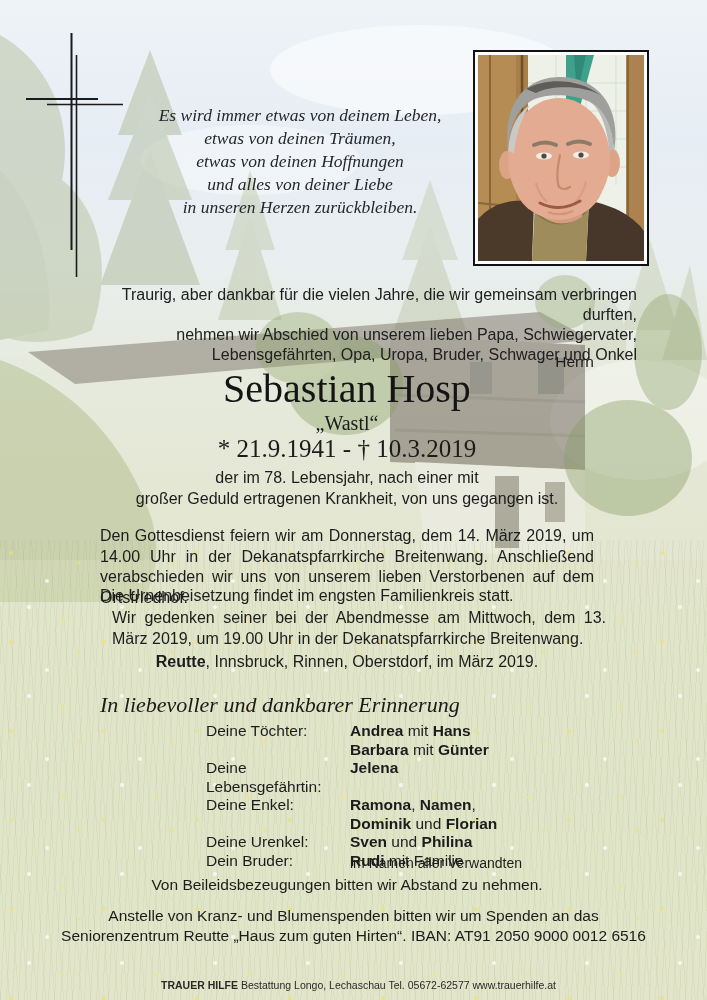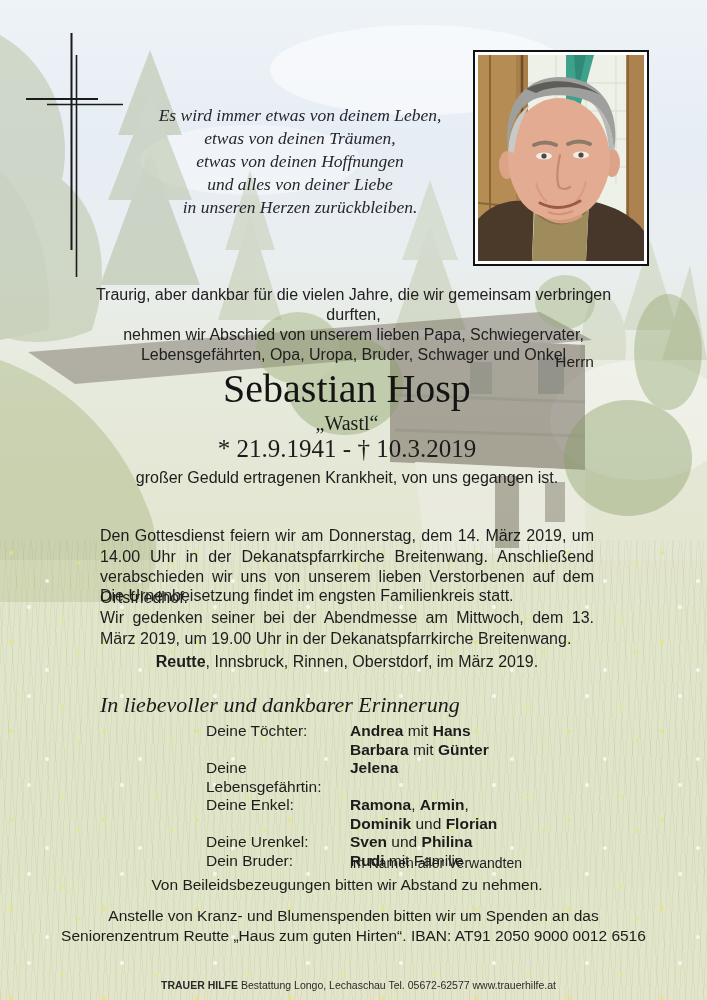--- a/index.html
+++ b/index.html
@@ -17,31 +17,31 @@
       radial-gradient(circle 1.2px at 79px 23px, rgba(236,226,120,.8) 0 1.2px, transparent 2.2px),
       radial-gradient(circle 1.5px at 29px 67px, rgba(255,255,255,.85) 0 1.5px, transparent 2.5px),
       radial-gradient(circle 1.3px at 63px 79px, rgba(240,230,125,.8) 0 1.3px, transparent 2.3px),
       repeating-linear-gradient(93deg, rgba(140,155,90,.12) 0 1px, transparent 1px 6px),
       repeating-linear-gradient(86deg, rgba(120,140,80,.09) 0 1px, transparent 1px 9px);
     background-size:93px 89px,93px 89px,93px 89px,93px 89px,93px 89px,auto,auto;
   }
   .txt{position:absolute;z-index:5;}
   #poem{left:100px;top:104px;width:400px;text-align:center;
         font-family:"Liberation Serif",serif;font-style:italic;font-size:17.5px;line-height:23px;color:#26262c;}
-  #intro{left:70px;top:285px;width:567px;text-align:center;font-size:16px;line-height:20px;color:#202020;}
+  #intro{left:70px;top:285px;width:567px;text-align:right;font-size:16px;line-height:20px;color:#202020;}
   #salutation{left:100px;top:353px;width:494px;text-align:right;font-size:15.5px;}
   #name{left:100px;top:366px;width:494px;text-align:center;
         font-family:"Liberation Serif",serif;font-size:40px;line-height:46px;color:#141414;}
   #nickname{left:100px;top:412px;width:494px;text-align:center;font-family:Liberation Serif, serif;font-size:20px;}
   #dates{left:100px;top:435px;width:494px;text-align:center;font-family:"Liberation Serif",serif;font-size:25px;}
   #deathnote{left:100px;top:468px;width:494px;text-align:center;font-size:16px;line-height:20.5px;}
   .para{left:100px;width:494px;text-align:justify;font-size:16px;line-height:20.5px;color:#1d1d1d;}
   #mass{top:526px;}
   #urn{top:586px;text-align:left;}
-  #memmass{top:608px;}
+  #memmass{top:608px;margin-left:12px;}
   #cities{left:100px;top:653px;width:494px;text-align:center;font-size:16px;}
   #remtitle{left:100px;top:692px;width:494px;text-align:left;
             font-family:"Liberation Serif",serif;font-style:italic;font-size:22px;color:#1a1a1a;}
   #family{left:206px;top:722px;width:380px;font-size:15.5px;line-height:18.5px;}
   .fam-row{display:flex;}
   .fam-label{width:144px;flex:none;}
   .fam-values{flex:1;}
   #closing{left:350px;top:855px;width:260px;font-size:14px;}
   #condolence{left:100px;top:876px;width:494px;text-align:center;font-size:15.5px;}
   #donation{left:60px;top:906px;width:587px;text-align:center;font-size:15.5px;line-height:19.5px;}
@@ -192,20 +192,21 @@
     <div>nehmen wir Abschied von unserem lieben Papa, Schwiegervater,</div>
     <div>Lebensgefährten, Opa, Uropa, Bruder, Schwager und Onkel</div>
   </div>
 
   <div id="salutation" class="txt">Herrn</div>
   <div id="name" class="txt">Sebastian Hosp</div>
   <div id="nickname" class="txt">„Wastl“</div>
   <div id="dates" class="txt">* 21.9.1941 - † 10.3.2019</div>
 
   <div id="deathnote" class="txt">
+    <div>der im 78. Lebensjahr, nach einer mit</div>
     <div>großer Geduld ertragenen Krankheit, von uns gegangen ist.</div>
   </div>
 
   <div id="mass" class="txt para">Den Gottesdienst feiern wir am Donnerstag, dem 14. März 2019, um 14.00 Uhr in der Dekanatspfarrkirche Breitenwang. Anschließend verabschieden wir uns von unserem lieben Verstorbenen auf dem Ortsfriedhof.</div>
   <div id="urn" class="txt para">Die Urnenbeisetzung findet im engsten Familienkreis statt.</div>
   <div id="memmass" class="txt para">Wir gedenken seiner bei der Abendmesse am Mittwoch, dem 13. März 2019, um 19.00 Uhr in der Dekanatspfarrkirche Breitenwang.</div>
   <div id="cities" class="txt"><span class="b">Reutte</span><span>, Innsbruck, Rinnen, Oberstdorf, im März 2019.</span></div>
 
   <div id="remtitle" class="txt">In liebevoller und dankbarer Erinnerung</div>
   <div id="family" class="txt">
@@ -218,21 +219,21 @@
       </div>
       <div class="fam-row">
         <div class="fam-label">Deine Lebensgefährtin:</div>
         <div class="fam-values">
           <div class="fam-line"><span class="b">Jelena</span></div>
         </div>
       </div>
       <div class="fam-row">
         <div class="fam-label">Deine Enkel:</div>
         <div class="fam-values">
-          <div class="fam-line"><span class="b">Ramona</span><span>, </span><span class="b">Armin</span><span>,</span></div>
+          <div class="fam-line"><span class="b">Ramona</span><span>, </span><span class="b">Namen</span><span>,</span></div>
           <div class="fam-line"><span class="b">Dominik</span><span> und </span><span class="b">Florian</span></div>
         </div>
       </div>
       <div class="fam-row">
         <div class="fam-label">Deine Urenkel:</div>
         <div class="fam-values">
           <div class="fam-line"><span class="b">Sven</span><span> und </span><span class="b">Philina</span></div>
         </div>
       </div>
       <div class="fam-row">

